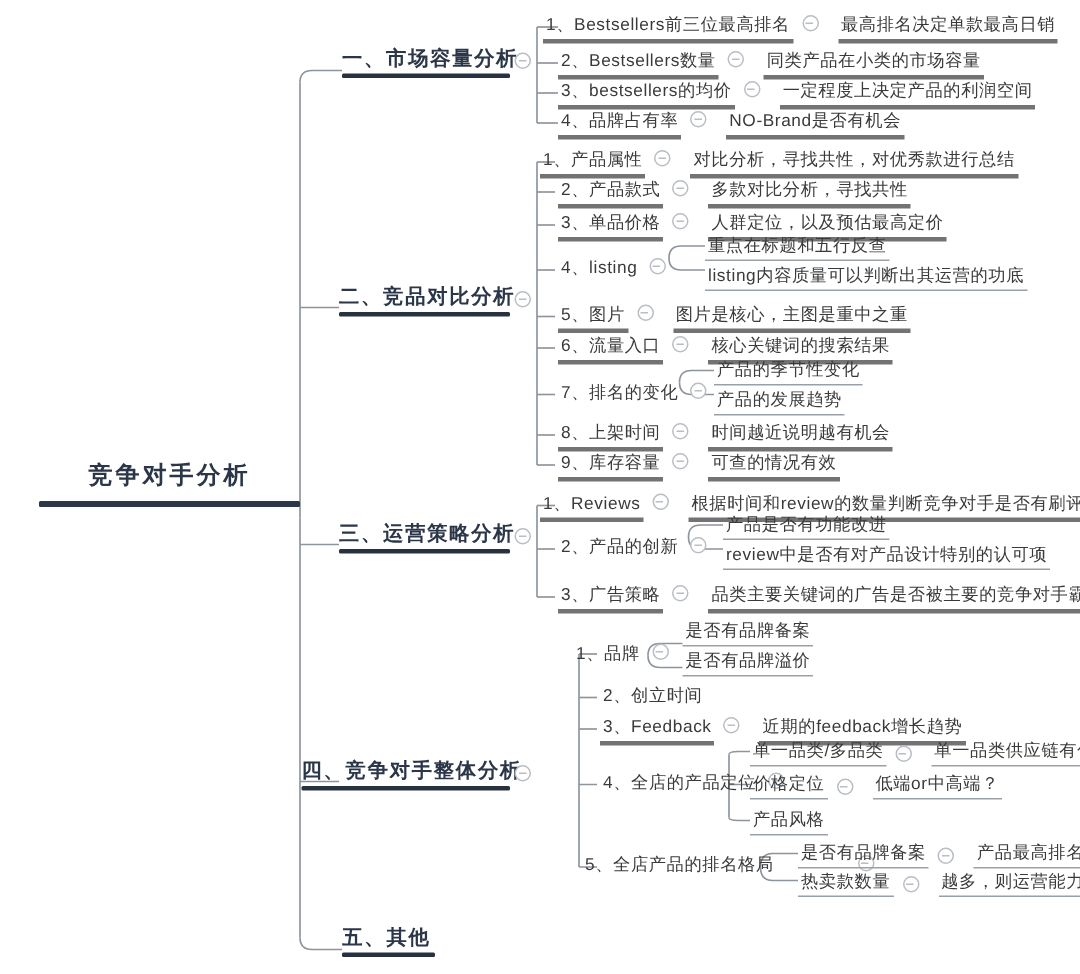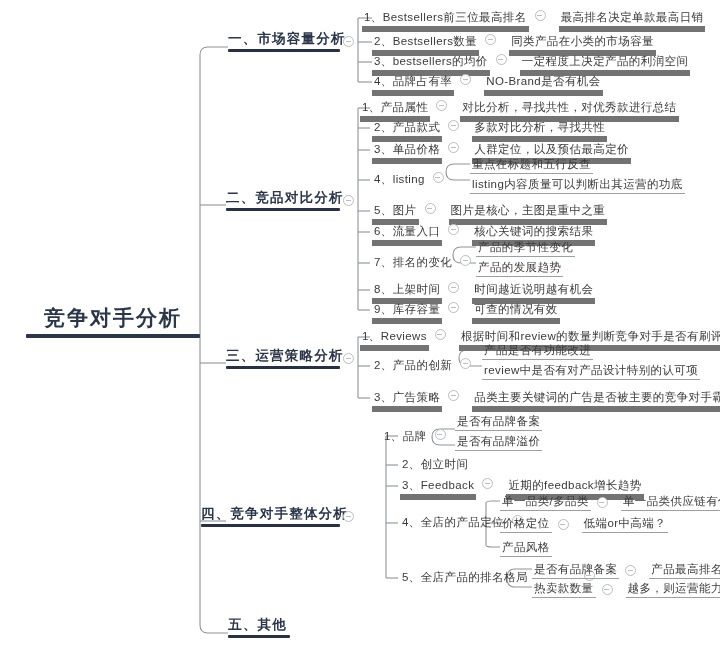--- a/index.html
+++ b/index.html
@@ -17,21 +17,21 @@
   .layer-svg{position:absolute;left:0;top:0;width:720px;height:649px;pointer-events:none;}
 
   
   .root{
     position:absolute;
     left:26px; top:305px;
     width:174px;
     text-align:center;
   }
   .root-label{
-    font-size:21px;
+    font-size:16px;
     font-weight:bold;
     color:#2b3648;
     letter-spacing:2px;
     line-height:26px;
     white-space:nowrap;
   }
   .root-rule{
     margin-top:3px;
     height:4px;
     background:#2b3648;
@@ -85,21 +85,21 @@
   .topic{
     position:absolute;
     display:flex;
     align-items:flex-start;
     white-space:nowrap;
   }
   .t-text{
     font-size:11.5px;
     color:#3a3a3a;
     line-height:15px;
-    border-bottom:6px solid #737373;
+    border-bottom:3px solid #737373;
     padding:0 2px 1px 2px;
     letter-spacing:.4px;
   }
   .t-text.noline{border-bottom:none;}
   .t-gap-s{width:6px;flex:0 0 auto;}
   .t-gap-l{width:13px;flex:0 0 auto;}
 
   .leaf{
     position:absolute;
     display:flex;
@@ -392,21 +392,21 @@
     <span class="l-text noline">价格定位</span>
     <span class="t-gap-s"></span>
       <span class="tgl"></span>
       <span class="t-gap-l"></span>
     <span class="l-text">低端or中高端？</span>
   </div>
   <div class="leaf" style="left:500px;top:540px;">
     <span class="l-text">产品风格</span>
   </div>
 
-  <div class="topic" style="left:400px;top:570px;gap:24px;">
+  <div class="topic" style="left:388px;top:570px;gap:24px;">
     <span class="t-text noline">5、全店产品的排名格局</span>
     <span class="t-gap-s"></span>
       <span class="tgl"></span>
   </div>
   <div class="leaf" style="left:532px;top:562px;">
     <span class="l-text">是否有品牌备案</span>
     <span class="t-gap-s"></span>
       <span class="tgl"></span>
       <span class="t-gap-l"></span>
     <span class="l-text">产品最高排名</span>

